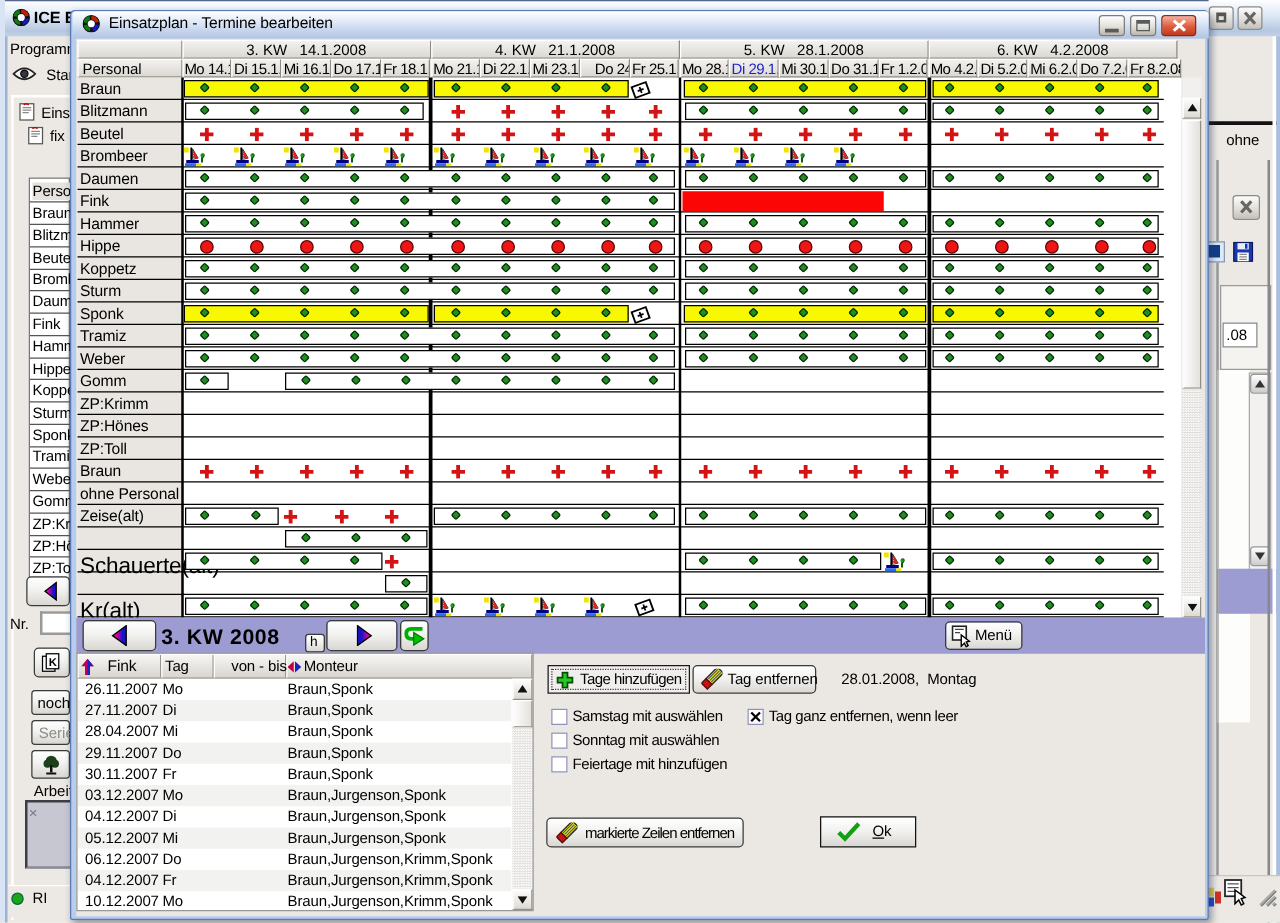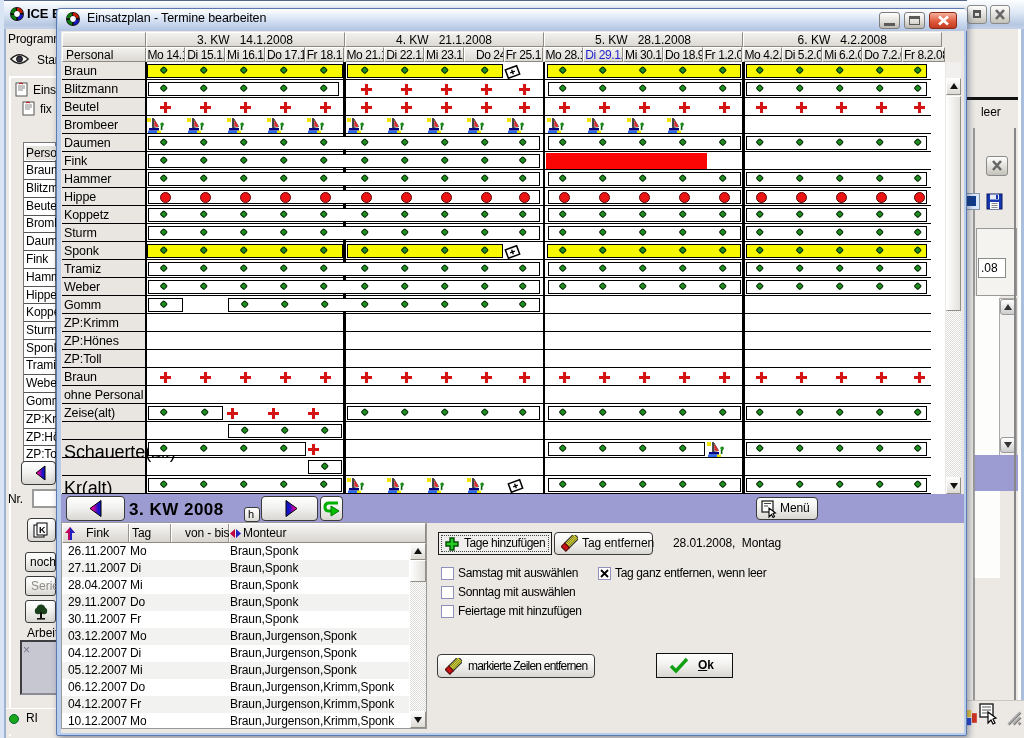--- a/index.html
+++ b/index.html
@@ -125,21 +125,21 @@
 <div class="abs" style="left:4px;top:29px;width:2px;height:709px;background:#9eb2d2"></div>
 <div class="abs" style="left:967px;top:0;width:57px;height:738px;background:#ece9e4"></div>
 <div class="abs" style="left:967px;top:0;width:57px;height:29px;background:linear-gradient(#fdfeff,#dce7f5 45%,#b6c7e0 85%,#c3d2e8)"></div>
 <div class="xpbtn" style="left:967px;top:5px;width:20px;height:19px;background:linear-gradient(#fefefe,#dddbd5 60%,#c4c1ba);border:1px solid #8a8a8a"></div>
 <div class="abs" style="left:973px;top:10px;width:8px;height:8px;border:2px solid #555;border-top:3px solid #555"></div>
 <div class="xpbtn" style="left:990px;top:5px;width:20px;height:19px;background:linear-gradient(#fefefe,#dddbd5 60%,#c4c1ba);border:1px solid #8a8a8a"></div>
 <svg class="abs" style="left:994px;top:9px" width="12" height="11" viewBox="0 0 12 11">
       <path d="M2 1 L10 10 M10 1 L2 10" stroke="#666" stroke-width="2.6"></path>
     </svg>
 <div class="abs" style="left:967px;top:97px;width:57px;height:3px;background:#111"></div>
-<div class="t" style="left:981px;top:105px;">leer</div>
+<div class="t" style="left:981px;top:105px;">ohne</div>
 <div class="abs" style="left:973px;top:128px;width:2px;height:600px;background:#9a9a9a"></div>
 <div class="xpbtn" style="left:986px;top:156px;width:22px;height:20px;background:linear-gradient(#fefefe,#dddbd5 60%,#c4c1ba);border:1px solid #8a8a8a"></div>
 <svg class="abs" style="left:991px;top:160px" width="12" height="11" viewBox="0 0 12 11">
       <path d="M2 1 L10 10 M10 1 L2 10" stroke="#666" stroke-width="2.6"></path>
     </svg>
 <div class="abs" style="left:963px;top:193px;width:17px;height:17px;background:#dbe9fb;border:1px solid #89a">
       <div style="position:absolute;left:2px;top:2px;width:10px;height:10px;background:#113c8c"></div>
     </div>
 <svg class="abs" style="left:986px;top:193px" width="17" height="17" viewBox="0 0 17 17">
       <rect x="1" y="1" width="15" height="15" fill="#1838b0" stroke="#0a1a60"></rect>
@@ -217,21 +217,21 @@
 <div class="hcell" style="left:203.9px;top:16px;width:39.8px;height:15px;line-height:14px;padding-left:1px;letter-spacing:-0.4px">Do 17.1</div>
 <div class="hcell" style="left:243.7px;top:16px;width:39.8px;height:15px;line-height:14px;padding-left:1px;letter-spacing:-0.4px">Fr 18.1.</div>
 <div class="hcell" style="left:283.5px;top:16px;width:39.8px;height:15px;line-height:14px;padding-left:1px;letter-spacing:-0.4px">Mo 21.1</div>
 <div class="hcell" style="left:323.3px;top:16px;width:39.8px;height:15px;line-height:14px;padding-left:1px;letter-spacing:-0.4px">Di 22.1.</div>
 <div class="hcell" style="left:363.1px;top:16px;width:39.8px;height:15px;line-height:14px;padding-left:1px;letter-spacing:-0.4px">Mi 23.1.</div>
 <div class="hcell" style="left:402.9px;top:16px;width:39.8px;height:15px;line-height:14px;padding-left:11px;letter-spacing:-0.4px">Do 24.1</div>
 <div class="hcell" style="left:442.7px;top:16px;width:39.8px;height:15px;line-height:14px;padding-left:1px;letter-spacing:-0.4px">Fr 25.1.</div>
 <div class="hcell" style="left:482.5px;top:16px;width:39.8px;height:15px;line-height:14px;padding-left:1px;letter-spacing:-0.4px">Mo 28.1</div>
 <div class="hcell" style="left:522.3px;top:16px;width:39.8px;height:15px;line-height:14px;padding-left:1px;letter-spacing:-0.4px;color:#2222cc">Di 29.1.</div>
 <div class="hcell" style="left:562.1px;top:16px;width:39.8px;height:15px;line-height:14px;padding-left:1px;letter-spacing:-0.4px">Mi 30.1.</div>
-<div class="hcell" style="left:601.9px;top:16px;width:39.8px;height:15px;line-height:14px;padding-left:1px;letter-spacing:-0.4px">Do 18.9</div>
+<div class="hcell" style="left:601.9px;top:16px;width:39.8px;height:15px;line-height:14px;padding-left:1px;letter-spacing:-0.4px">Do 31.1</div>
 <div class="hcell" style="left:641.7px;top:16px;width:39.8px;height:15px;line-height:14px;padding-left:1px;letter-spacing:-0.4px">Fr 1.2.0</div>
 <div class="hcell" style="left:681.5px;top:16px;width:39.9px;height:15px;line-height:14px;padding-left:1px;letter-spacing:-0.4px">Mo 4.2.</div>
 <div class="hcell" style="left:721.4px;top:16px;width:39.9px;height:15px;line-height:14px;padding-left:1px;letter-spacing:-0.4px">Di 5.2.0</div>
 <div class="hcell" style="left:761.3px;top:16px;width:39.9px;height:15px;line-height:14px;padding-left:1px;letter-spacing:-0.4px">Mi 6.2.0</div>
 <div class="hcell" style="left:801.2px;top:16px;width:39.9px;height:15px;line-height:14px;padding-left:1px;letter-spacing:-0.4px">Do 7.2.0</div>
 <div class="hcell" style="left:841.1px;top:16px;width:42.9px;height:15px;line-height:14px;padding-left:1px;letter-spacing:-0.4px">Fr 8.2.08</div>
 <div class="abs" style="left:1px;top:31px;width:83.5px;height:432px;background:#e9e6e1"></div>
 <div class="t" style="left:3px;top:33px;font-size:12.5px">Braun</div>
 <div class="t" style="left:3px;top:51px;font-size:12.5px">Blitzmann</div>
 <div class="t" style="left:3px;top:69px;font-size:12.5px">Beutel</div>
@@ -1017,14 +1017,14 @@
           <rect x="5" y="-2" width="6.6" height="13" fill="#ecec18" stroke="#333" stroke-width="1.2"></rect>
           <path d="M6.5 -1 v11 M8.2 -1 v11 M9.9 -1 v11" stroke="#555" stroke-width="0.9"></path>
           <rect x="5" y="11" width="6.6" height="5" fill="#cc1111" stroke="#581010" stroke-width="1.2"></rect>
         </g>
       </svg>
 <div class="t" style="left:407px;top:628px;letter-spacing:-0.8px">markierte Zeilen entfernen</div>
 <div class="abs" style="left:595px;top:622px;width:77px;height:25px;background:linear-gradient(#ffffff,#f2f2f0 45%,#d9d7d2);border:1.8px solid #111"></div>
 <svg class="abs" style="left:608px;top:626px" width="20" height="17" viewBox="0 0 20 17">
         <path d="M2 9 L7 14 L18 2" fill="none" stroke="#11a011" stroke-width="3.4"></path>
       </svg>
-<div class="t" style="left:637px;top:627px;font-weight:bold;"><span style="text-decoration:underline">O</span>k</div>
+<div class="t" style="left:637px;top:627px;"><span style="text-decoration:underline">O</span>k</div>
 </div>
 </div>
 </body></html>

